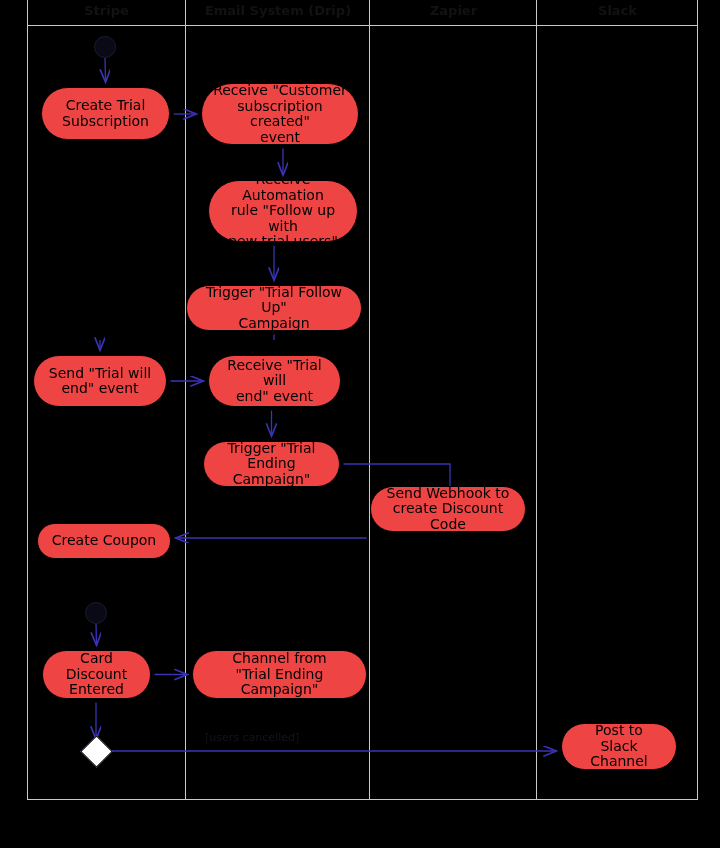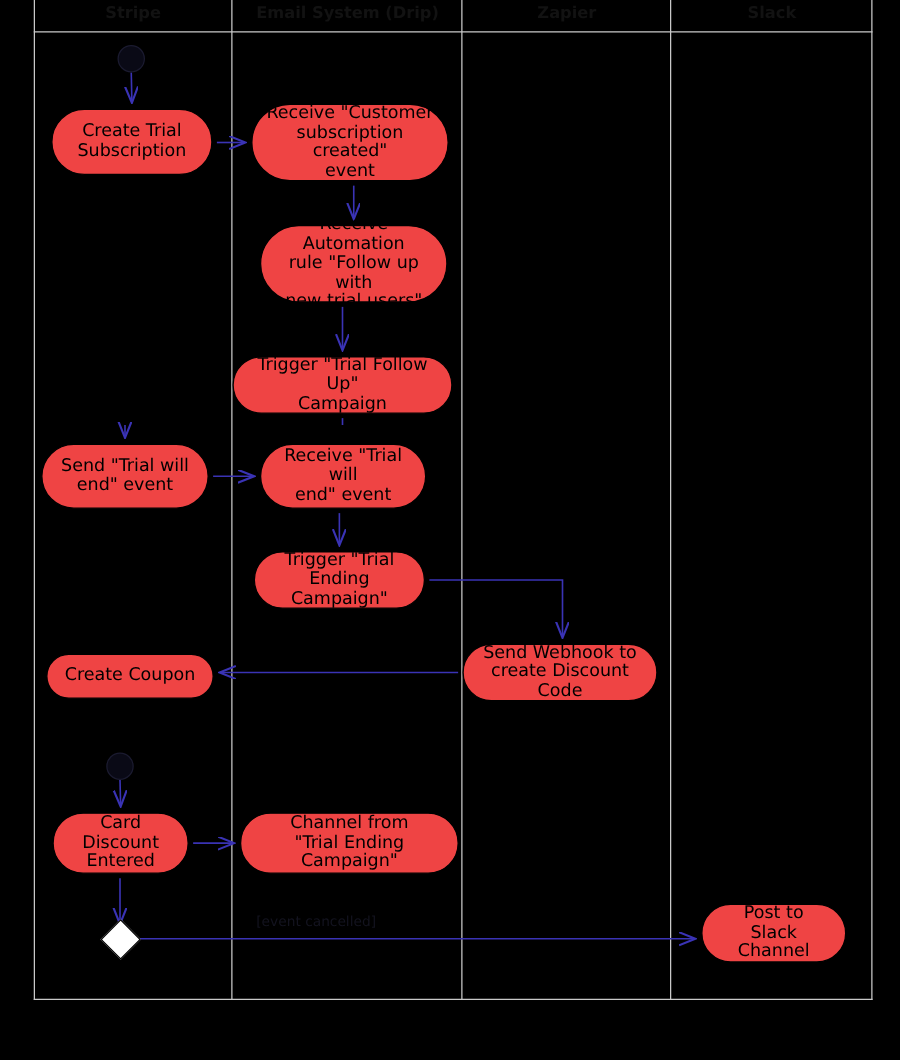--- a/index.html
+++ b/index.html
@@ -137,42 +137,42 @@
         <path d="M 343.5 464 L 450 464 L 450 509.5" marker-end="url(#arrowhead)"></path>
         <path d="M 366.5 538 L 176.5 538" marker-end="url(#arrowhead)"></path>
         <path d="M 96 624 L 96.5 644.5" marker-end="url(#arrowhead)"></path>
         <path d="M 154.5 674.5 L 186.5 674.5" marker-end="url(#arrowhead)"></path>
         <path d="M 96 702.5 L 96 738.5" marker-end="url(#arrowhead)"></path>
         <path d="M 108.5 751 L 555.5 751" marker-end="url(#arrowhead)"></path>
       </g>
   </svg>
 
   <div id="edge-label-host">
-      <div class="edge-label" style="left: 205px; top: 731px;">[event cancelled]</div>
+      <div class="edge-label" style="left: 205px; top: 731px;">[users cancelled]</div>
     </div>
 
   <div id="node-host">
       <div class="start-node" style="left: 94px; top: 36px; width: 22px; height: 22px;"></div>
       <div class="node" style="left: 41px; top: 87px; width: 129px; height: 53px;">Create Trial
 Subscription</div>
       <div class="node" style="left: 201px; top: 83px; width: 158px; height: 62px;">Receive "Customer
 subscription created"
 event</div>
       <div class="node" style="left: 208px; top: 180px; width: 150px; height: 62px;">Receive Automation
 rule "Follow up with
 new trial users"</div>
       <div class="node" style="left: 186px; top: 285px; width: 176px; height: 46px;">Trigger "Trial Follow Up"
 Campaign</div>
       <div class="node" style="left: 33px; top: 355px; width: 134px; height: 52px;">Send "Trial will
 end" event</div>
       <div class="node" style="left: 208px; top: 355px; width: 133px; height: 52px;">Receive "Trial will
 end" event</div>
       <div class="node" style="left: 203px; top: 441px; width: 137px; height: 46px;">Trigger "Trial
 Ending Campaign"</div>
-      <div class="node" style="left: 370px; top: 515px; width: 156px; height: 46px;">Send Webhook to
+      <div class="node" style="left: 370px; top: 486px; width: 156px; height: 46px;">Send Webhook to
 create Discount Code</div>
       <div class="node" style="left: 37px; top: 523px; width: 134px; height: 36px;">Create Coupon</div>
       <div class="start-node" style="left: 85px; top: 602px; width: 22px; height: 22px;"></div>
       <div class="node" style="left: 42px; top: 650px; width: 109px; height: 49px;">Card Discount
 Entered</div>
       <div class="node" style="left: 192px; top: 650px; width: 175px; height: 49px;">Channel from
 "Trial Ending Campaign"</div>
       <div class="decision-node" style="left: 84.5px; top: 739.5px; width: 23px; height: 23px;"></div>
       <div class="node" style="left: 561px; top: 723px; width: 116px; height: 47px; text-align: center;">Post to
 Slack Channel</div>

